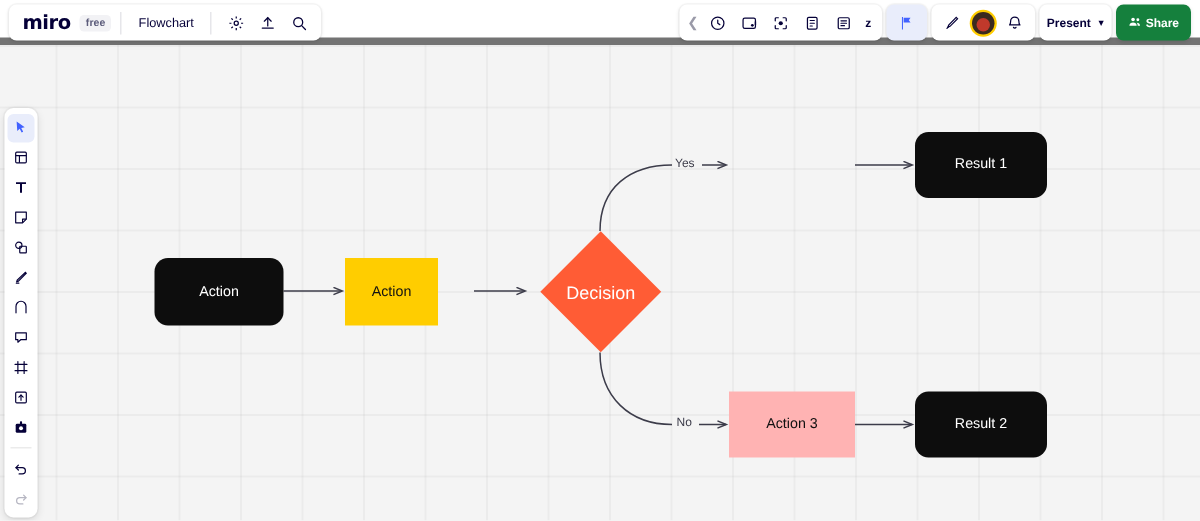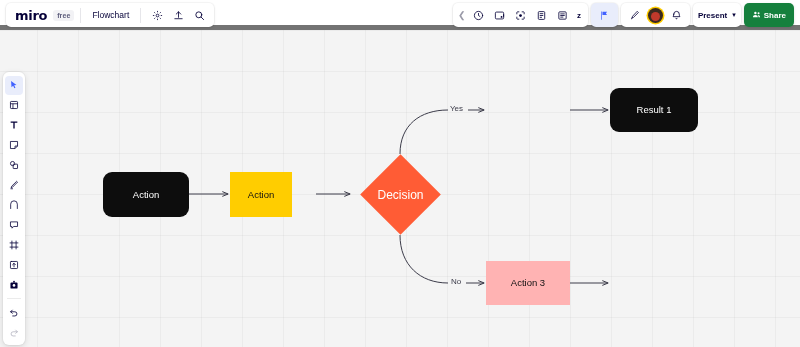--- a/index.html
+++ b/index.html
@@ -332,20 +332,21 @@
     <div class="diamond" style="left:372px; top:136px; width:57px; height:57px;">
       <div class="dshape"></div>
       <div class="dlabel" style="left:-22px; right:-22px;">Decision</div>
     </div>
 
 
     <div class="node n-dark" style="left:610px; top:58px; width:88px; height:44px;">Result 1</div>
 
     <div class="node n-pink" style="left:486px; top:231px; width:84px; height:44px;">Action 3</div>
 
+    <div class="node n-dark" style="left:610px; top:231px; width:88px; height:44px;">Result 2</div>
 
     <span class="edge-label" style="left:450px; top:74px;">Yes</span>
     <span class="edge-label" style="left:451px; top:247px;">No</span>
   </div>
 
   <div class="sidebar">
 
     <div class="sb-item active">
       <svg width="10" height="10" viewBox="0 0 24 24" fill="currentColor">
         <path d="M5 2.5l13 9.2-5.6.9 3.1 6.1-2.5 1.3-3.1-6.1-3.9 3.6z"></path>

